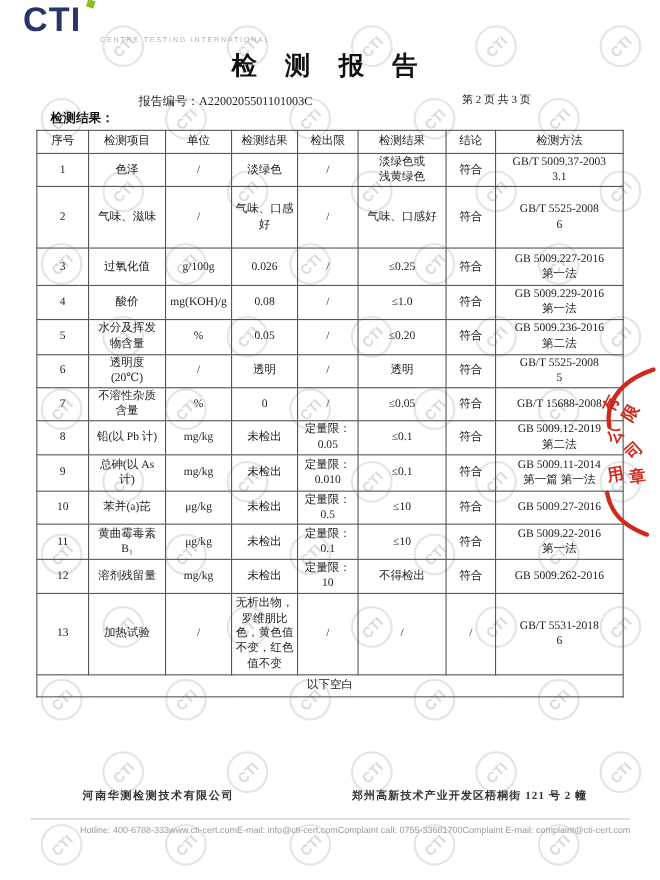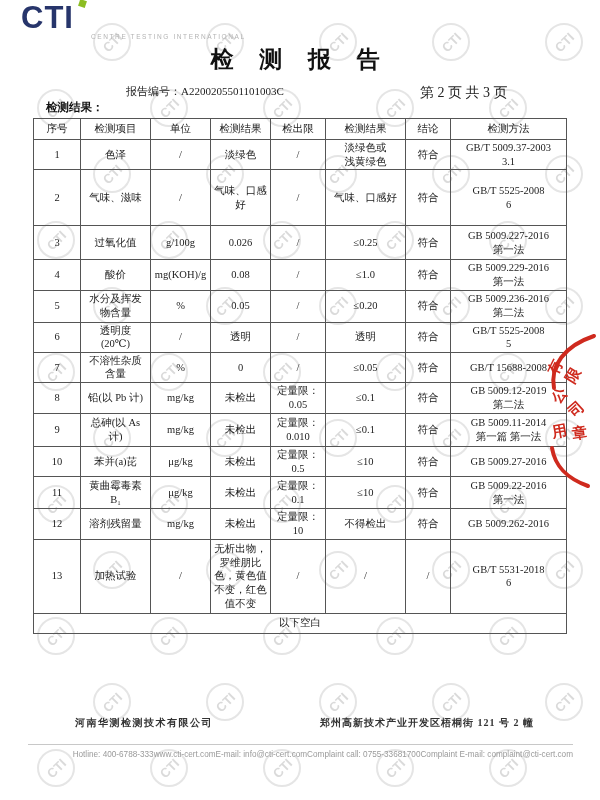--- a/index.html
+++ b/index.html
@@ -18,21 +18,21 @@
       color:#27356b;letter-spacing:1px;line-height:1.1;position:relative;}
   .logo-dot{position:absolute;left:58px;top:-1px;width:7px;height:7px;background:#8cbd22;
       transform:rotate(18deg);}
   .logo-cn{position:absolute;left:89px;top:5px;font-family:"Liberation Sans",sans-serif;
       font-size:23px;color:#9a9a9a;letter-spacing:5px;font-weight:600;white-space:nowrap;}
   .logo-en{position:absolute;left:91px;top:33px;font-family:"Liberation Sans",sans-serif;
       font-size:6.5px;color:#b3b3b3;letter-spacing:1.6px;white-space:nowrap;}
   .doc-title{position:absolute;left:0;right:0;top:44px;text-align:center;font-size:23px;
       font-weight:bold;letter-spacing:10px;color:#111;}
   .meta-report{position:absolute;left:95px;top:84px;font-size:11px;color:#222;margin-left:31px;}
-  .meta-page{position:absolute;left:420px;top:84px;font-size:14px;color:#222;}
+  .meta-page{position:absolute;left:420px;top:84px;font-size:10px;color:#222;}
   .section-label{position:absolute;left:46px;top:100px;font-size:11.5px;font-weight:bold;color:#111;}
   
   table.report{position:absolute;left:33px;top:118px;width:533px;border-collapse:collapse;
       table-layout:fixed;background:transparent;}
   table.report th,table.report td{border:1px solid #555;text-align:center;vertical-align:middle;
       font-size:10.5px;font-weight:normal;line-height:1.3;padding:1px 2px;white-space:pre-line;
       color:#1c1c1c;}
   table.report{border:1.5px solid #555;}
   thead tr{height:21px;}
   tbody tr:nth-child(1){height:28px;}

